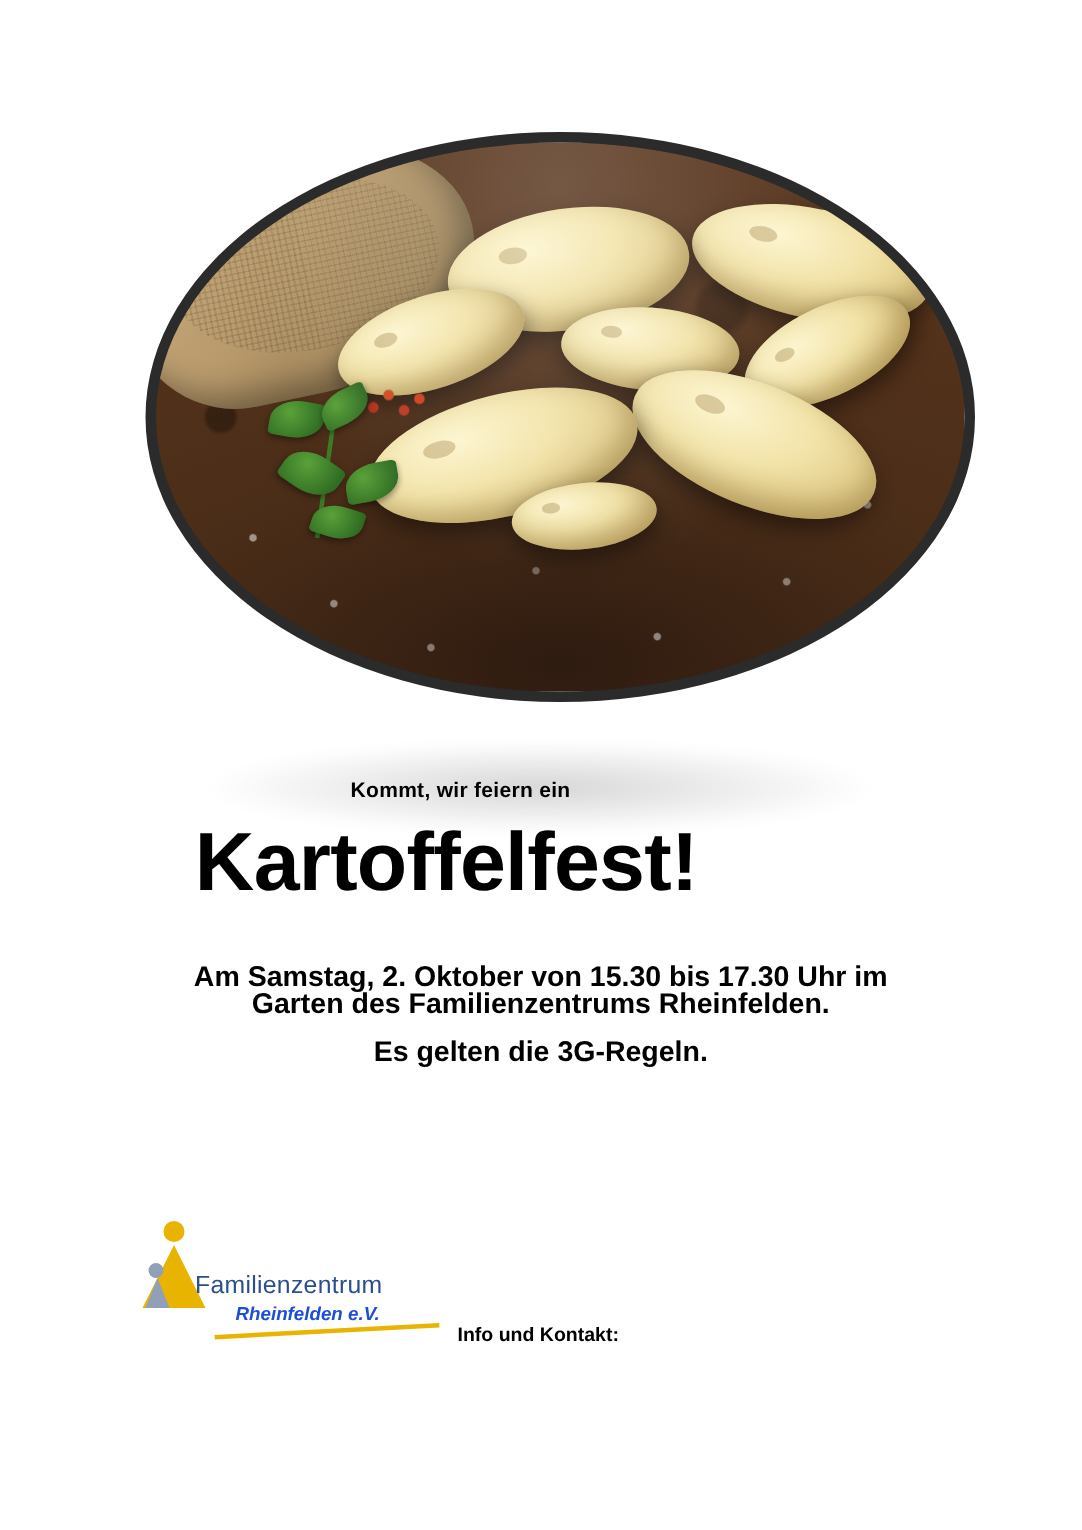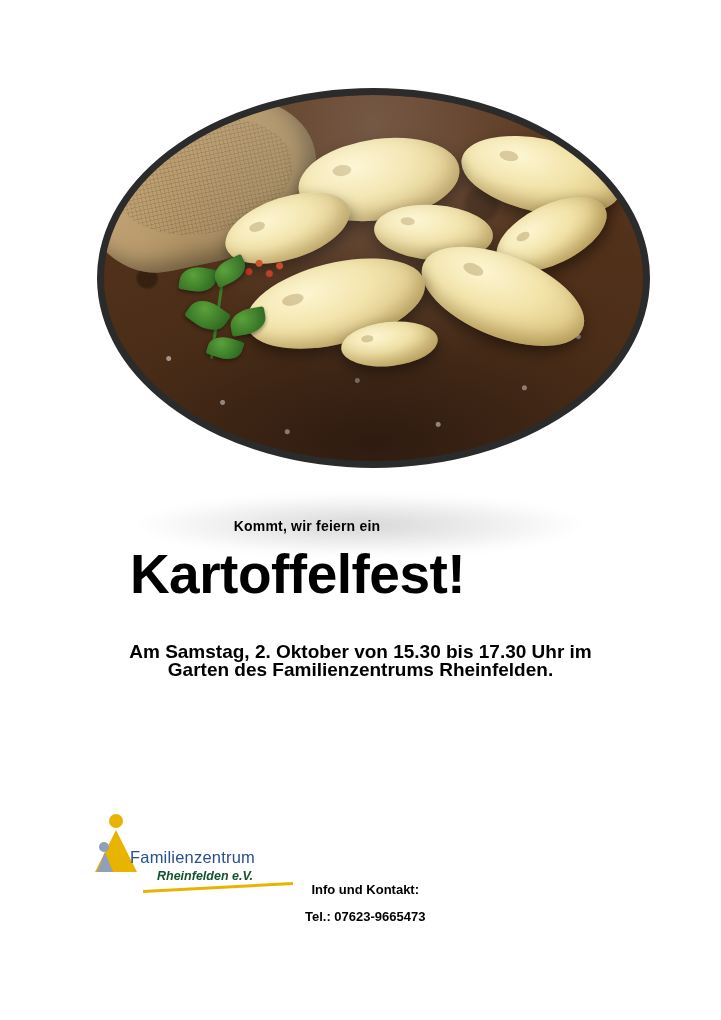--- a/index.html
+++ b/index.html
@@ -211,21 +211,21 @@
     letter-spacing: 0.2px;
     margin-left: 19px;
   }
   .logo-sub {
     position: absolute;
     left: 72px;
     top: 57px;
     font-size: 12.5px;
     font-style: italic;
     font-weight: bold;
-    color: #14532d;
+    color: #1d4ed8;
   }
   .logo-rule {
     position: absolute;
     left: 58px;
     top: 74px;
     width: 150px;
     height: 3px;
     background: #e8b400;
     transform: rotate(-3deg);
   }
@@ -272,30 +272,30 @@
   </div>
 </div>
 
 <div class="shadow-band"></div>
 
 <div class="kicker">Kommt, wir feiern ein</div>
 <div class="headline">Kartoffelfest!</div>
 
 <div class="body-text">
   <p>Am Samstag, 2. Oktober von 15.30 bis 17.30 Uhr im<br>Garten des Familienzentrums Rheinfelden.</p>
+  <p>Es gelten die 3G-Regeln.</p>
 </div>
 
 <div class="logo">
   <svg class="logo-mark" viewBox="0 0 60 62">
     <circle cx="31" cy="9" r="7" fill="#e8b400"></circle>
     <path d="M31 18 L52 60 L10 60 Z" fill="#e8b400"></path>
     <path d="M20 40 L12 60 L28 60 Z" fill="#8fa0b8"></path>
     <circle cx="19" cy="35" r="5" fill="#8fa0b8"></circle>
   </svg>
   <div class="logo-text">Familienzentrum</div>
   <div class="logo-rule"></div>
   <div class="logo-sub">Rheinfelden e.V.</div>
 </div>
 
 <div class="contact">
   <div>Info und Kontakt:</div>
-  <div>Tel.: 07623-9665473</div>
 </div>
 
 </body></html>

